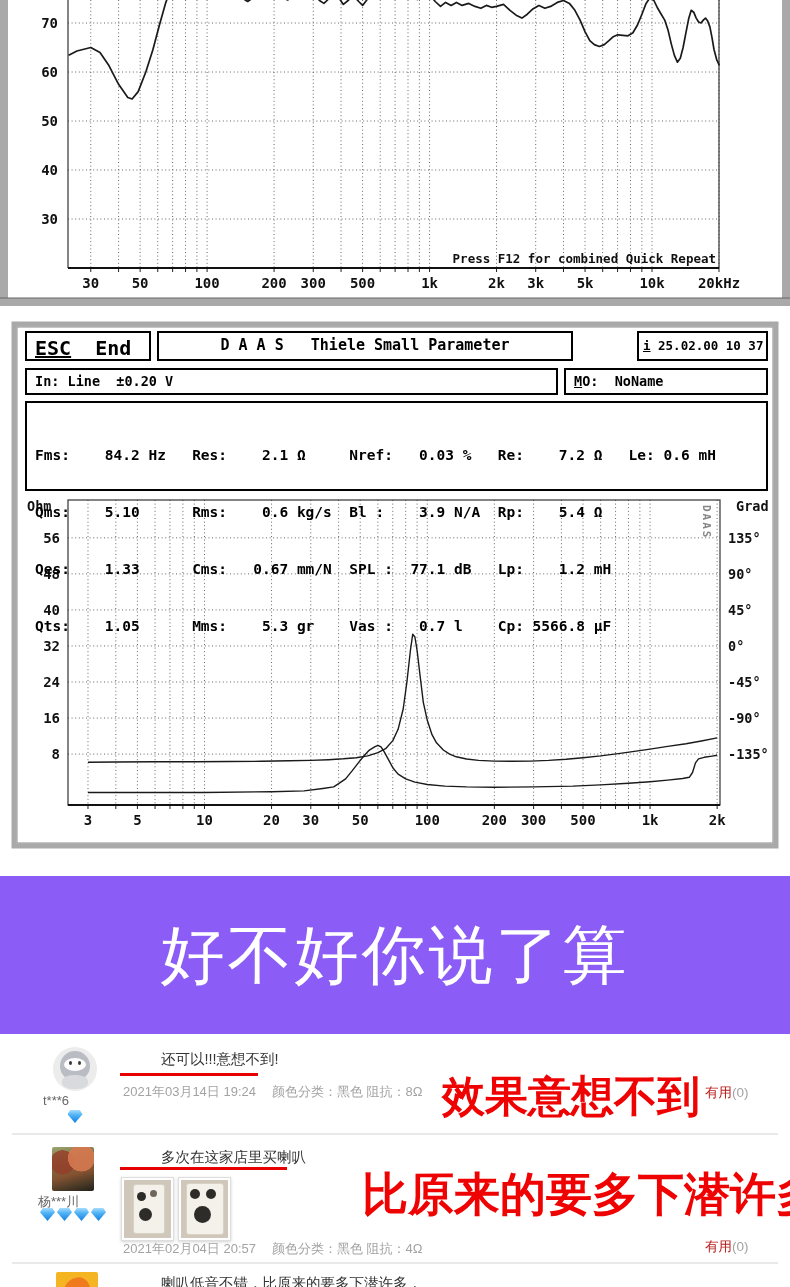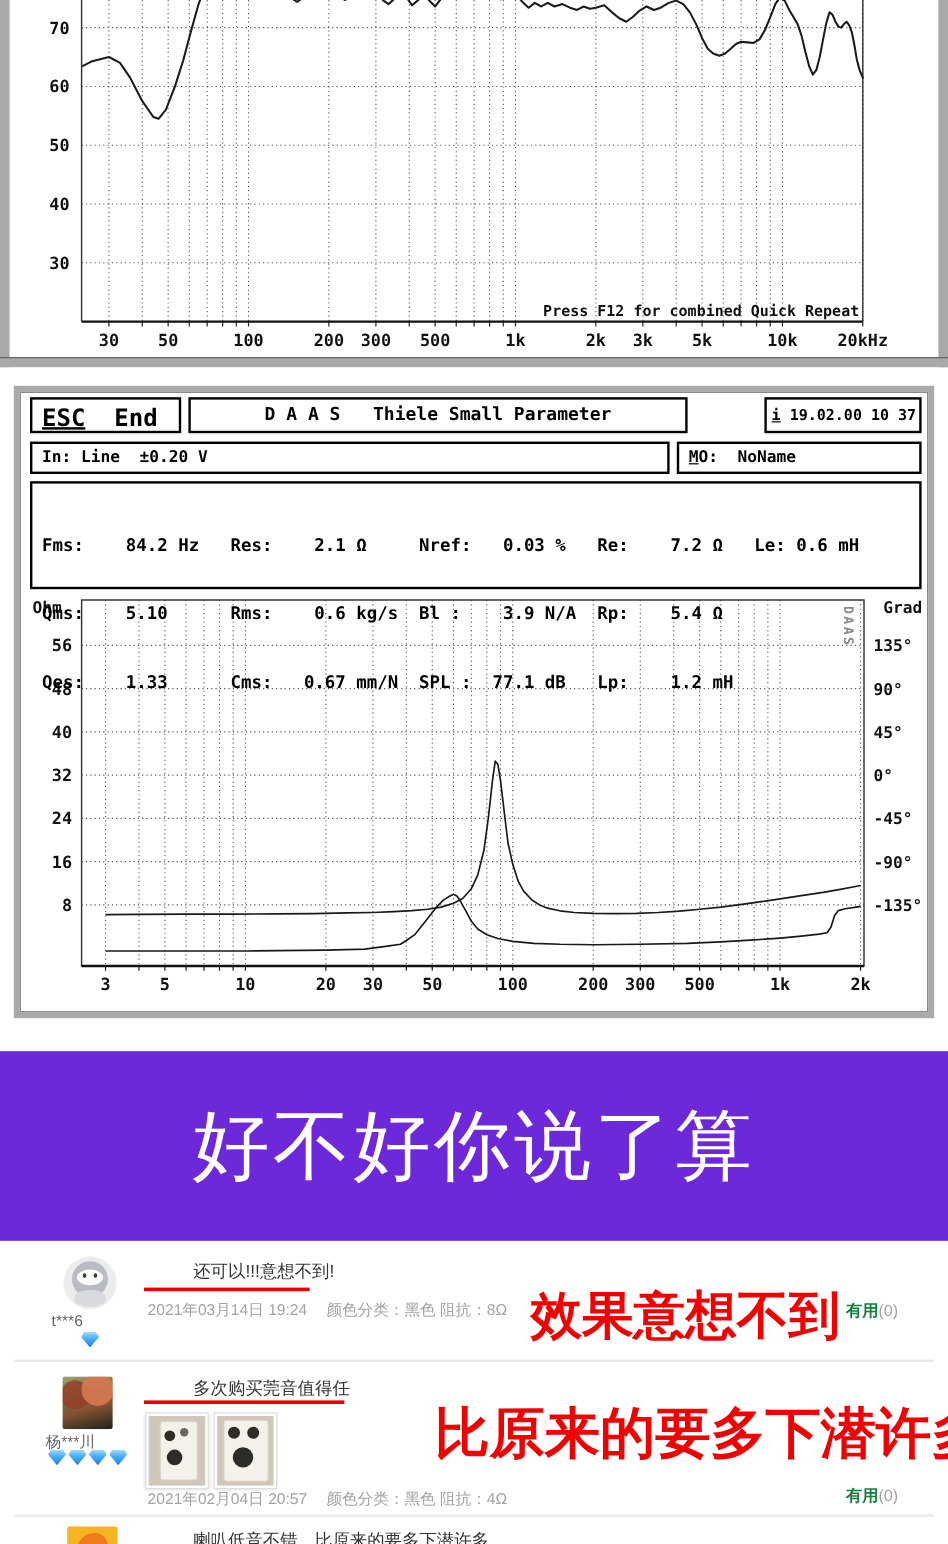--- a/index.html
+++ b/index.html
@@ -6,30 +6,30 @@
   body{width:790px;height:1287px;position:relative;background:#fff;overflow:hidden;
        font-family:"Liberation Sans",sans-serif;}
   .abs{position:absolute;}
   
   .dbox{position:absolute;background:#fff;border:2px solid #000;box-sizing:border-box;
         font-family:"DejaVu Sans Mono",monospace;font-weight:bold;color:#000;}
   .dbox .inner{padding:3px 8px;white-space:pre;}
   .u{text-decoration:underline;}
   .param-line{white-space:pre;line-height:19px;font-size:14.5px;}
   
-  #banner{left:0;top:876px;width:790px;height:158px;background:#6d28d9;
+  #banner{left:0;top:876px;width:790px;height:158px;background:#8b5cf6;
           display:flex;align-items:center;justify-content:center;}
   #banner .txt{color:#fff;font-size:64px;font-weight:400;letter-spacing:3px;}
   
   .rev-text{font-size:14.5px;color:#333;margin-left:38px;}
   .rev-meta{font-size:13px;color:#a3a3a3;}
   .red-underline{background:#e60000;height:3px;}
   .overlay-red{color:#ee0202;font-weight:bold;white-space:nowrap;}
   .helpful{font-size:13.5px;}
-  .helpful .yy{color:#15803d;font-weight:bold;}
+  .helpful .yy{color:#b91c1c;}
   .helpful .cnt{color:#a3a3a3;}
   .divider{left:12px;width:766px;height:2px;background:#e9e9e9;}
   .uname{font-size:13px;color:#666;text-align:left;}
   
   .av-circle{width:44px;height:44px;border-radius:50%;background:#ececec;overflow:hidden;}
   .av1-hood{position:absolute;left:7px;top:4px;width:30px;height:30px;border-radius:50%;background:#b9bcc2;}
   .av1-face{position:absolute;left:11px;top:11px;width:22px;height:13px;border-radius:50%;background:#fdfdfd;}
   .av1-eye{position:absolute;width:3px;height:4px;border-radius:50%;background:#3a3a3a;top:14px;}
   .av1-body{position:absolute;left:9px;top:28px;width:26px;height:14px;border-radius:45%;background:#d8dadd;}
   
@@ -243,33 +243,34 @@
     <polyline points="88.0,762.2 115.8,762.0 155.1,761.8 194.3,761.8 229.9,761.5 261.4,761.3 289.2,760.8 310.8,760.4 328.4,759.7 343.3,758.8 356.3,757.7 367.7,755.9 377.9,752.7 385.6,748.7 392.8,740.6 398.1,729.3 403.2,709.0 406.9,682.0 410.4,650.5 412.7,634.3 414.9,637.0 417.1,650.5 420.3,677.5 423.3,702.3 427.3,720.3 432.0,734.7 436.5,742.8 443.3,750.0 449.6,754.1 456.3,756.8 466.5,759.0 478.6,760.4 494.3,761.1 512.0,761.3 530.3,761.1 548.5,760.4 566.1,759.3 583.0,757.7 600.6,755.9 618.3,753.6 634.3,751.4 650.1,749.1 667.7,746.4 686.0,743.7 701.4,741.0 717.1,737.9" fill="none" stroke="#1a1a1a" stroke-width="1.4" stroke-linejoin="round"></polyline>
   </svg>
 
 <div class="dbox" style="left:25px;top:331px;width:126px;height:30px">
   <div class="inner" style="font-size:20px"><span class="u">ESC</span>  <span>End</span></div>
 </div>
 <div class="dbox" style="left:157px;top:331px;width:416px;height:30px;text-align:center">
   <div class="inner" style="font-size:15px">D A A S   Thiele Small Parameter</div>
 </div>
 <div class="dbox" style="left:637px;top:331px;width:131px;height:30px;text-align:center">
-  <div class="inner" style="font-size:12.5px;padding:5px 4px"><span class="u">i</span><span> 19.02.00 10 37</span></div>
+  <div class="inner" style="font-size:12.5px;padding:5px 4px"><span class="u">i</span><span> 25.02.00 10 37</span></div>
 </div>
 <div class="dbox" style="left:25px;top:368px;width:533px;height:27px">
   <div class="inner" style="font-size:13.5px;padding:3px 8px">In: Line  ±0.20 V</div>
 </div>
 <div class="dbox" style="left:564px;top:368px;width:204px;height:27px">
   <div class="inner" style="font-size:13.5px;padding:3px 8px"><span class="u">M</span><span>O:</span>  <span>NoName</span></div>
 </div>
 <div class="dbox" style="left:25px;top:401px;width:743px;height:90px">
   <div class="inner" style="padding:5px 8px">
     <div class="param-line">Fms:    84.2 Hz   Res:    2.1 Ω     Nref:   0.03 %   Re:    7.2 Ω   Le: 0.6 mH</div>
     <div class="param-line">Qms:    5.10      Rms:    0.6 kg/s  Bl :    3.9 N/A  Rp:    5.4 Ω</div>
     <div class="param-line">Qes:    1.33      Cms:   0.67 mm/N  SPL :  77.1 dB   Lp:    1.2 mH</div>
+    <div class="param-line">Qts:    1.05      Mms:    5.3 gr    Vas :   0.7 l    Cp: 5566.8 µF</div>
   </div>
 </div>
 
 <div id="banner" class="abs">
   <span class="txt">好不好你说了算</span>
 </div>
 
 <div class="abs" style="left:53px;top:1047px">
   <div class="av-circle" style="position:relative">
     <span class="av1-hood"></span>
@@ -291,21 +292,21 @@
   <span class="yy">有用</span><span class="cnt">(0)</span>
 </div>
 <div class="abs divider" style="top:1133px"></div>
 
 <div class="abs" style="left:52px;top:1147px">
   <div class="av-photo"></div>
 </div>
 <div class="abs uname" style="left:38px;top:1193px;width:70px">杨***川</div>
 <div class="abs gemrow" style="left:38px;top:1208px;width:70px" id="gems2"><span class="gem"></span><span class="gem"></span><span class="gem"></span><span class="gem"></span></div>
 
-<div class="abs rev-text" style="left:123px;top:1148px">多次购买莞音值得任</div>
+<div class="abs rev-text" style="left:123px;top:1148px">多次在这家店里买喇叭</div>
 <div class="abs red-underline" style="left:120px;top:1167px;width:167px"></div>
 
 <div class="thumb" style="left:121px;top:1177px">
   <div class="ph">
     <div class="spk" style="left:9px;top:4px;width:30px;height:48px"></div>
     <div class="hole" style="left:13px;top:12px;width:9px;height:9px"></div>
     <div class="hole grey" style="left:26px;top:10px;width:7px;height:7px"></div>
     <div class="hole" style="left:15px;top:28px;width:13px;height:13px"></div>
   </div>
 </div>

